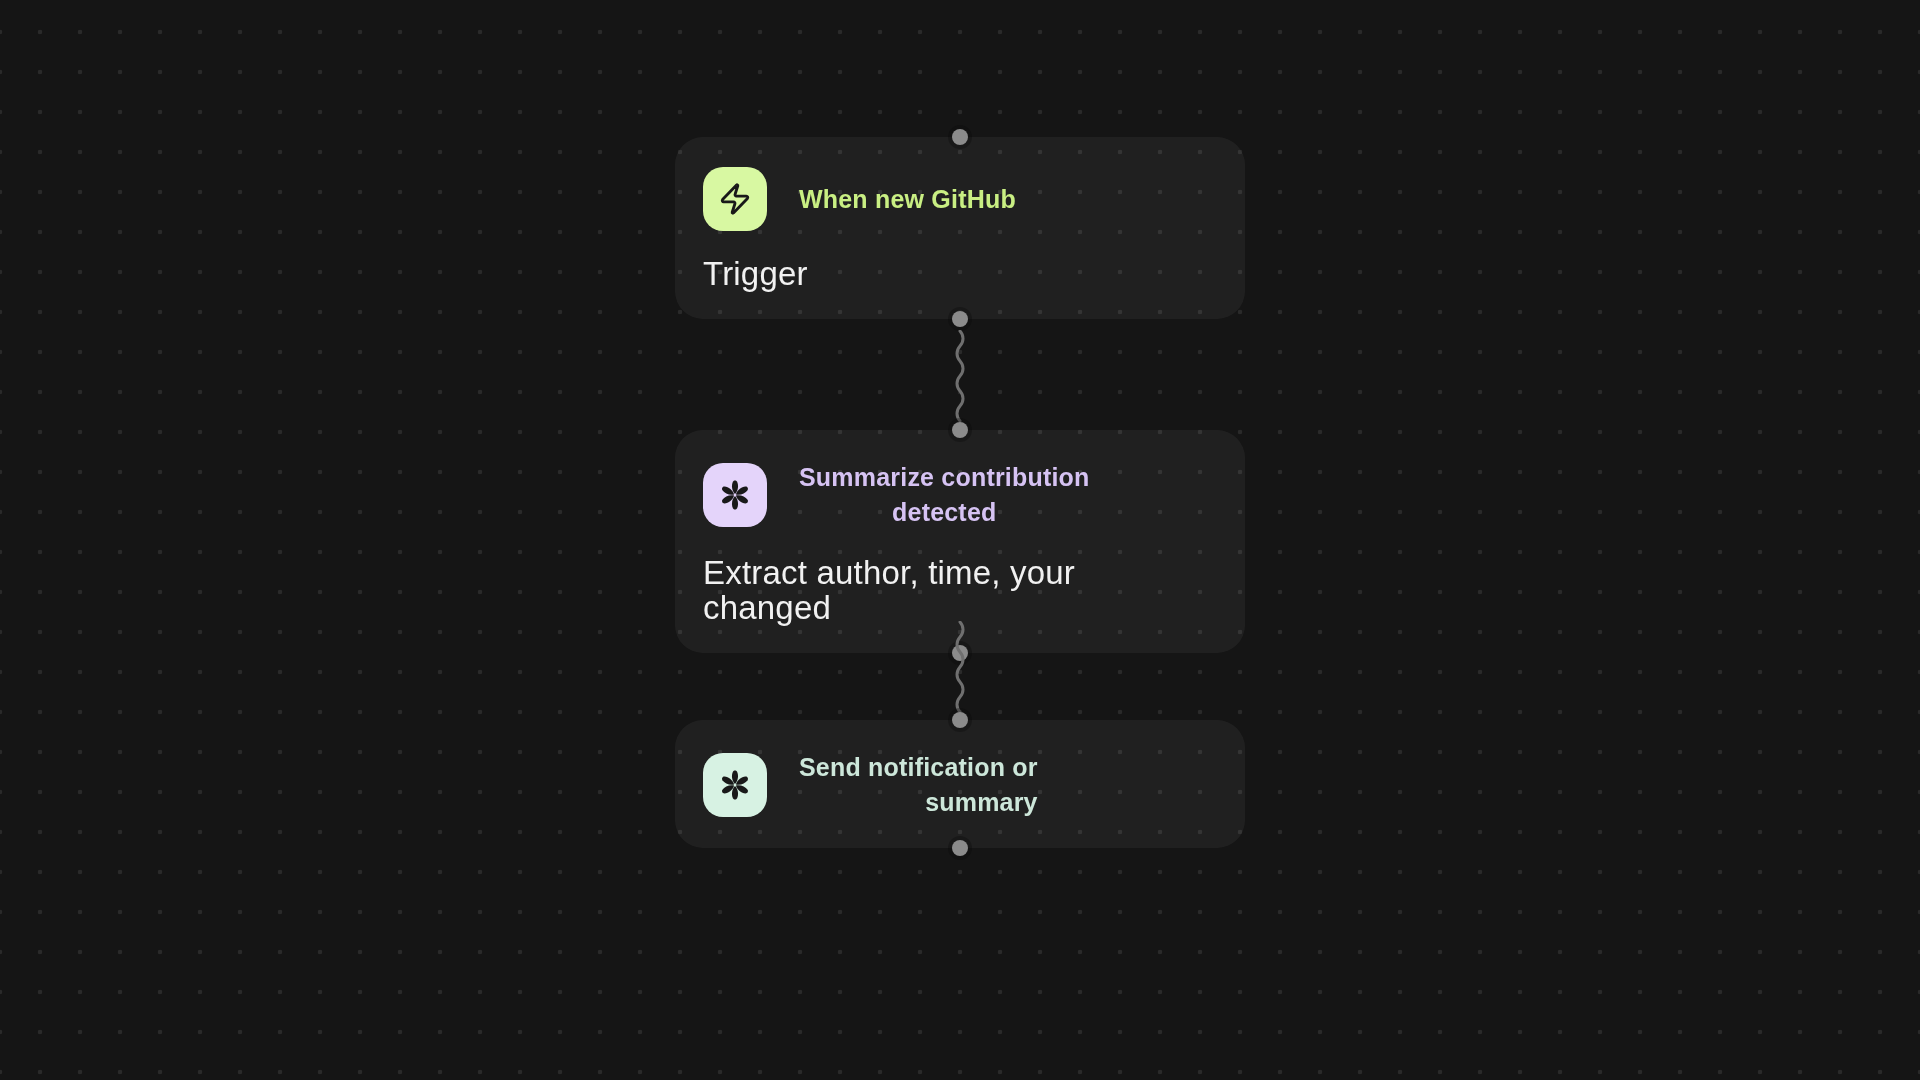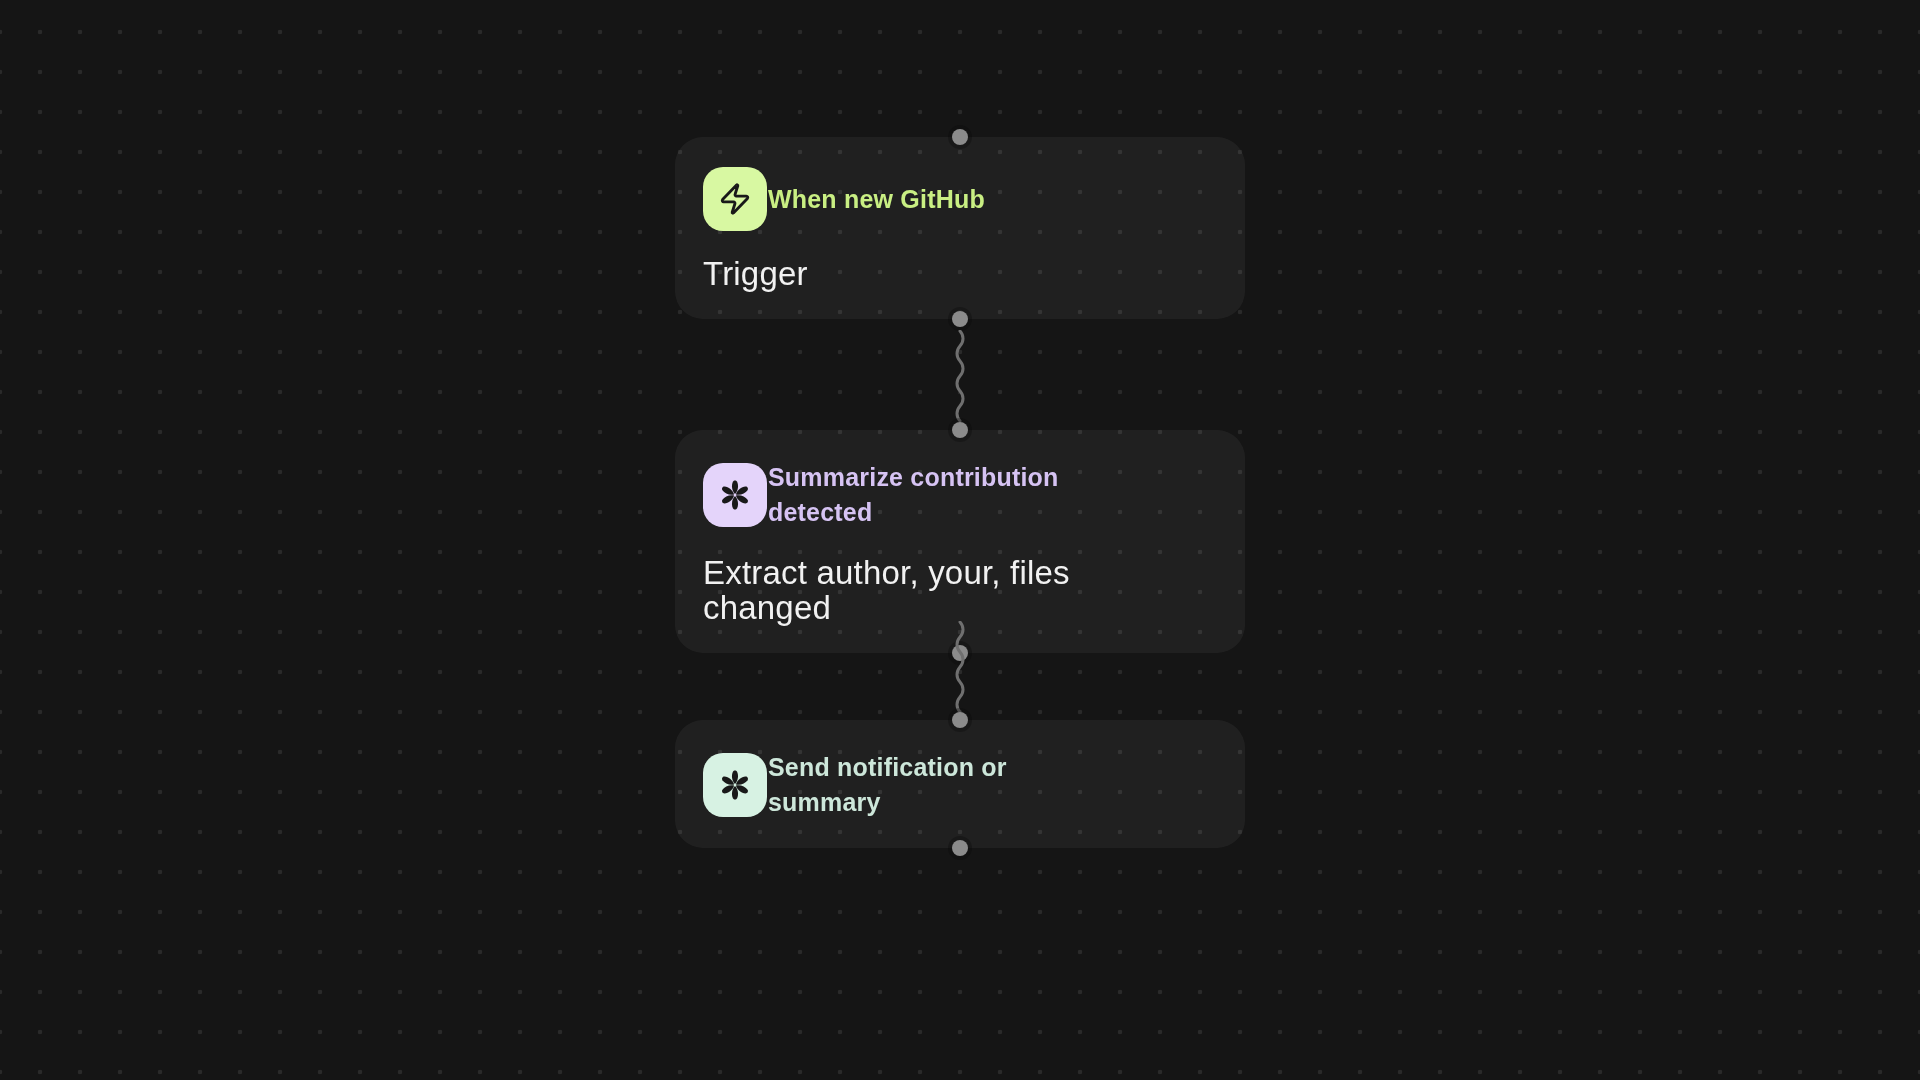--- a/index.html
+++ b/index.html
@@ -32,21 +32,21 @@
     background: rgba(255, 255, 255, 0.05);
     cursor: default;
   }
   .node-card.pos-1 { top: 137px; }
   .node-card.pos-2 { top: 430px; }
   .node-card.pos-3 { top: 720px; }
 
   .node-header {
     display: flex;
     align-items: center;
-    gap: 1px;
+    gap: 32px;
   }
   .icon-badge {
     flex: 0 0 auto;
     width: 64px;
     height: 64px;
     border-radius: 20px;
     display: flex;
     align-items: center;
     justify-content: center;
   }
@@ -122,26 +122,26 @@
           <g>
             <path id="petal" d="M12 11.4 C10.2 9.7 9.8 6.4 10.8 4.4 C11.3 3.4 12.7 3.4 13.2 4.4 C14.2 6.4 13.8 9.7 12 11.4 Z"></path>
             <use href="#petal" transform="rotate(60 12 12)"></use>
             <use href="#petal" transform="rotate(120 12 12)"></use>
             <use href="#petal" transform="rotate(180 12 12)"></use>
             <use href="#petal" transform="rotate(240 12 12)"></use>
             <use href="#petal" transform="rotate(300 12 12)"></use>
           </g>
         </svg>
       </div>
-      <div class="node-title" style="color: rgb(214, 195, 243);">
+      <div class="node-title" style="color: rgb(214, 195, 243); text-align: center;">
         <span>Summarize contribution</span>
         <span>detected</span>
       </div>
     </div>
-    <div class="node-body">Extract author, your, files changed</div>
+    <div class="node-body">Extract author, time, your changed</div>
     <span class="port port-bottom"></span>
   </div>
 
   <svg class="wire wire-2" viewBox="0 0 16 92">
     <path d="M8 1 c4 4.5 4 10.5 0 15 c-4 4.5 -4 10.5 0 15 c4 4.5 4 10.5 0 15 c-4 4.5 -4 10.5 0 15 c4 4.5 4 10.5 0 15 c-4 4.5 -4 10.5 0 15" fill="none" stroke="#6f6f6f" stroke-width="3" stroke-linecap="round"></path>
   </svg>
 
   <div class="node-card pos-3">
     <span class="port port-top"></span>
     <div class="node-header">
@@ -150,21 +150,21 @@
           <g>
             <path d="M12 11.4 C10.2 9.7 9.8 6.4 10.8 4.4 C11.3 3.4 12.7 3.4 13.2 4.4 C14.2 6.4 13.8 9.7 12 11.4 Z"></path>
             <use href="#petal" transform="rotate(60 12 12)"></use>
             <use href="#petal" transform="rotate(120 12 12)"></use>
             <use href="#petal" transform="rotate(180 12 12)"></use>
             <use href="#petal" transform="rotate(240 12 12)"></use>
             <use href="#petal" transform="rotate(300 12 12)"></use>
           </g>
         </svg>
       </div>
-      <div class="node-title" style="color: rgb(205, 231, 218);">
+      <div class="node-title" style="color: rgb(205, 231, 218); text-align: right;">
         <span>Send notification or</span>
         <span>summary</span>
       </div>
     </div>
     <span class="port port-bottom"></span>
   </div>
 
 </div>
 
 </body></html>

